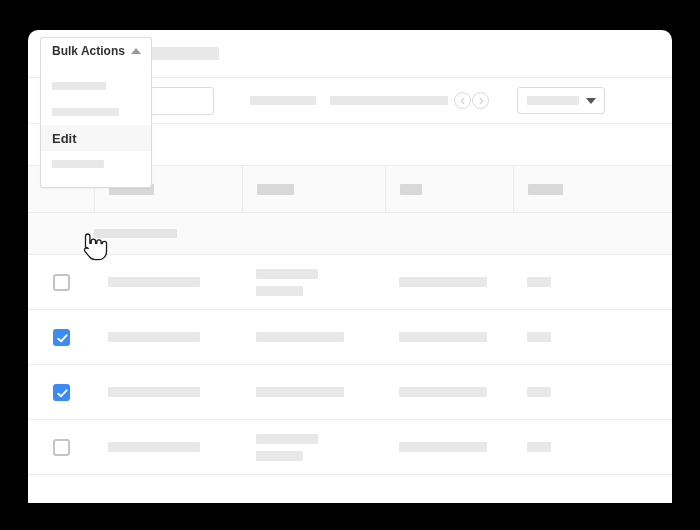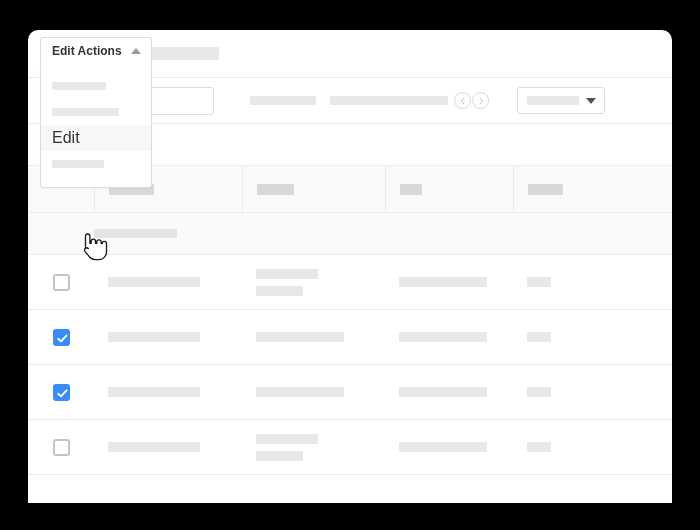--- a/index.html
+++ b/index.html
@@ -137,23 +137,23 @@
     background: #fff;
     border-radius: 0 0 3px 3px;
     padding: 9px 0 10px 0;
     margin-top: -1px;
     box-shadow: 0 1px 2px rgba(0,0,0,0.04);
   }
   .dd-item {
     height: 26px;
     display: flex; align-items: center;
     padding-left: 11px;
-    font-size: 16px;
+    font-size: 13px;
     color: #333;
-    font-weight: normal;
+    font-weight: bold;
   }
   .dd-item.hover { background: #f7f7f7; }
   .dd-item .ph-bar { height: 8px; }
   .dd-ph-1 { width: 54px; }
   .dd-ph-2 { width: 67px; }
   .dd-ph-3 { width: 52px; }
 
   
   .table { width: 100%; }
   .thead {
@@ -370,21 +370,21 @@
         </div>
         <div class="cell col-4">
           <span class="ph-bar cell-4-bar"></span>
         </div>
       </div>
 
     </div>
 
     <div class="dropdown-wrap">
       <div class="dd-button">
-        <span>Edit Actions</span>
+        <span>Bulk Actions</span>
         <span class="caret-up"></span>
       </div>
       <div class="dd-menu">
         <div class="dd-item">
           <span class="ph-bar dd-ph-1"></span>
         </div>
         <div class="dd-item">
           <span class="ph-bar dd-ph-2"></span>
         </div>
         <div class="dd-item hover">

